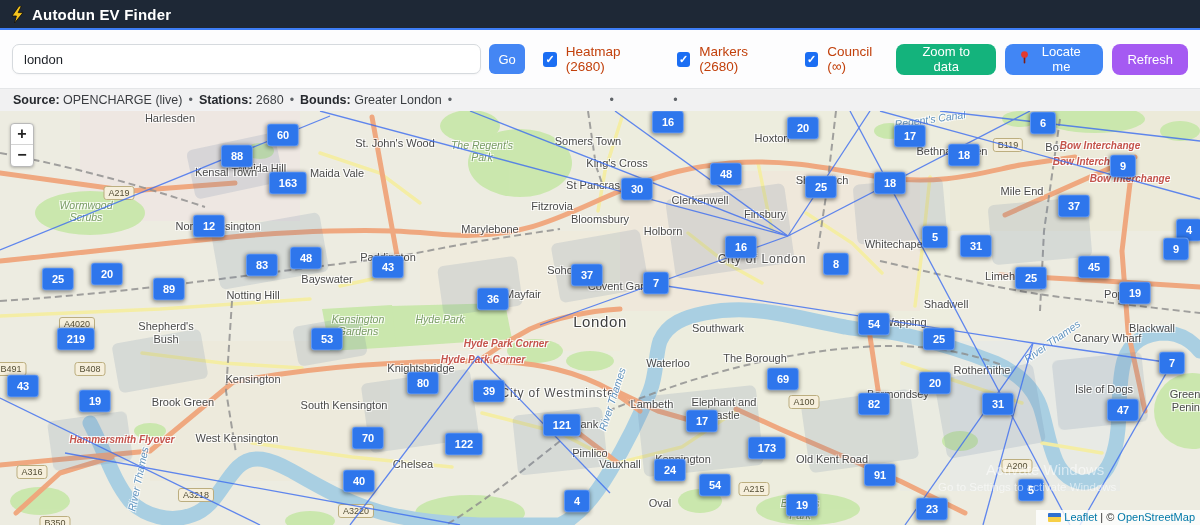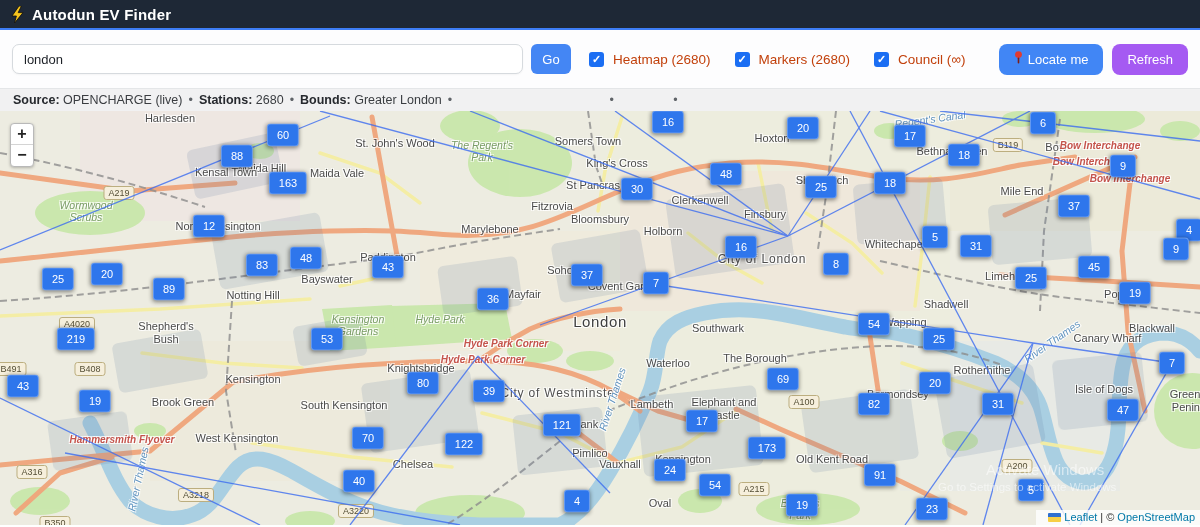--- a/index.html
+++ b/index.html
@@ -38,21 +38,21 @@
          text-shadow:-1px -1px 0 rgba(255,255,255,.85), 1px -1px 0 rgba(255,255,255,.85), -1px 1px 0 rgba(255,255,255,.85), 1px 1px 0 rgba(255,255,255,.85); pointer-events:none; }
   .lbl.wrap { white-space:normal; line-height:1.15; }
   .lbl.city { font-size:12px; letter-spacing:.8px; color:#4f4f4f; }
   .lbl.place-lg { font-size:15px; letter-spacing:.6px; color:#3e3e3e; }
   .lbl.park { font-style:italic; font-size:10.5px; color:#7a9c66; }
   .lbl.water { font-style:italic; font-size:10.5px; color:#5f93c0; }
   .lbl.roadred { font-style:italic; font-weight:600; font-size:10px; color:#c4534b; }
 
   .badge { position:absolute; transform:translate(-50%,-50%); background:#f6efdc; border:1px solid #bcae7f; border-radius:3px; font-size:9px; color:#554f36; padding:1px 4px; pointer-events:none; }
 
-  .marker { position:absolute; transform:translate(-50%,-50%); background:#2e76ec; border:1px solid rgba(255,255,255,.28); color:#fff; font-weight:normal; font-size:11px; line-height:1; padding:5px 9px; border-radius:4px; box-shadow:0 1px 4px rgba(0,0,0,.45); cursor:pointer; }
+  .marker { position:absolute; transform:translate(-50%,-50%); background:#2e76ec; border:1px solid rgba(255,255,255,.28); color:#fff; font-weight:bold; font-size:11px; line-height:1; padding:5px 9px; border-radius:4px; box-shadow:0 1px 4px rgba(0,0,0,.45); cursor:pointer; }
 
   .zoomctl { position:absolute; left:10px; top:12px; width:24px; background:#fff; border:1px solid #b9b9b9; border-radius:4px; box-shadow:0 1px 3px rgba(0,0,0,.25); overflow:hidden; }
   .zoomctl a { display:block; width:100%; height:21px; text-align:center; line-height:20px; font-size:16px; font-weight:bold; color:#242424; cursor:pointer; }
   .zoomctl a:first-child { border-bottom:1px solid #d4d4d4; }
 
   .legend { position:absolute; right:4px; bottom:13px; width:94px; background:rgba(255,255,255,.97); border-radius:5px; box-shadow:0 1px 5px rgba(0,0,0,.3); padding:7px 8px 6px; }
   .legend-title { font-size:11px; font-weight:bold; color:#1c1c1c; margin-bottom:4px; }
   .litem { display:flex; align-items:center; gap:5px; margin:4px 0 0; font-size:10px; color:#222; }
   .sw.circle { width:11px; height:11px; border-radius:50%; background:#3a7ef5; flex:none; }
   .sw.diamond { width:9px; height:9px; transform:rotate(45deg); background:#a51cf0; margin:1px 2px 1px 1px; flex:none; }
@@ -89,20 +89,23 @@
       <label class="cbg">
         <span class="cb">✓</span>
         <span class="cbl">Markers (2680)</span>
       </label>
       <label class="cbg">
         <span class="cb">✓</span>
         <span class="cbl">Council (∞)</span>
       </label>
     </div>
   <div class="spacer"></div>
+  <button class="btn green">
+      <span>Zoom to data</span>
+    </button>
   <button class="btn blue">
     <span><svg width="9" height="13" viewBox="0 0 9 13">
           <circle cx="4.5" cy="3.6" r="3.4" fill="#e23a2e"></circle>
           <rect x="3.7" y="6.5" width="1.6" height="6" rx="0.8" fill="#7e1d14"></rect>
         </svg></span>
     <span>Locate me</span>
   </button>
   <button class="btn purple">
       <span>Refresh</span>
     </button>

